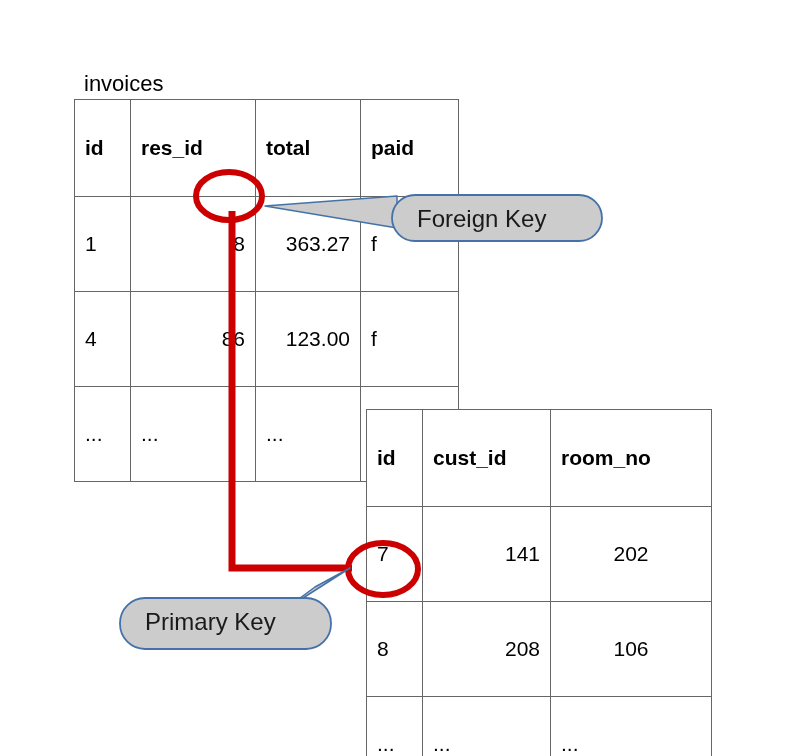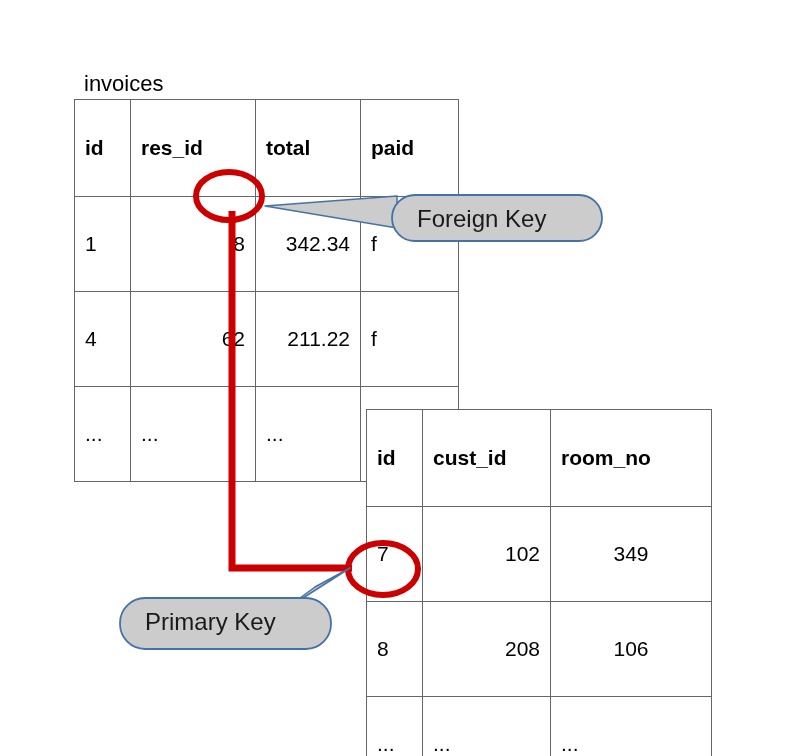--- a/index.html
+++ b/index.html
@@ -117,27 +117,27 @@
     <tbody>
       <tr class="hdr">
         <td class="al-left">id</td>
         <td class="al-left">res_id</td>
         <td class="al-left">total</td>
         <td class="al-left">paid</td>
       </tr>
       <tr class="datarow">
         <td class="al-left">1</td>
         <td class="al-right">8</td>
-        <td class="al-right">342.34</td>
+        <td class="al-right">363.27</td>
         <td class="al-left">f</td>
       </tr>
       <tr class="datarow">
         <td class="al-left">4</td>
-        <td class="al-right">62</td>
-        <td class="al-right">211.22</td>
+        <td class="al-right">86</td>
+        <td class="al-right">123.00</td>
         <td class="al-left">f</td>
       </tr>
       <tr class="datarow">
         <td class="al-left">...</td>
         <td class="al-left">...</td>
         <td class="al-left">...</td>
         <td class="al-left"></td>
       </tr>
     </tbody>
   </table>
@@ -150,22 +150,22 @@
         <col class="r-room">
     </colgroup>
     <tbody>
       <tr class="hdr">
         <td class="al-left">id</td>
         <td class="al-left">cust_id</td>
         <td class="al-left">room_no</td>
       </tr>
       <tr class="datarow">
         <td class="al-left">7</td>
-        <td class="al-right">102</td>
-        <td class="al-center">349</td>
+        <td class="al-right">141</td>
+        <td class="al-center">202</td>
       </tr>
       <tr class="datarow">
         <td class="al-left">8</td>
         <td class="al-right">208</td>
         <td class="al-center">106</td>
       </tr>
       <tr class="datarow">
         <td class="al-left">...</td>
         <td class="al-left">...</td>
         <td class="al-left">...</td>

